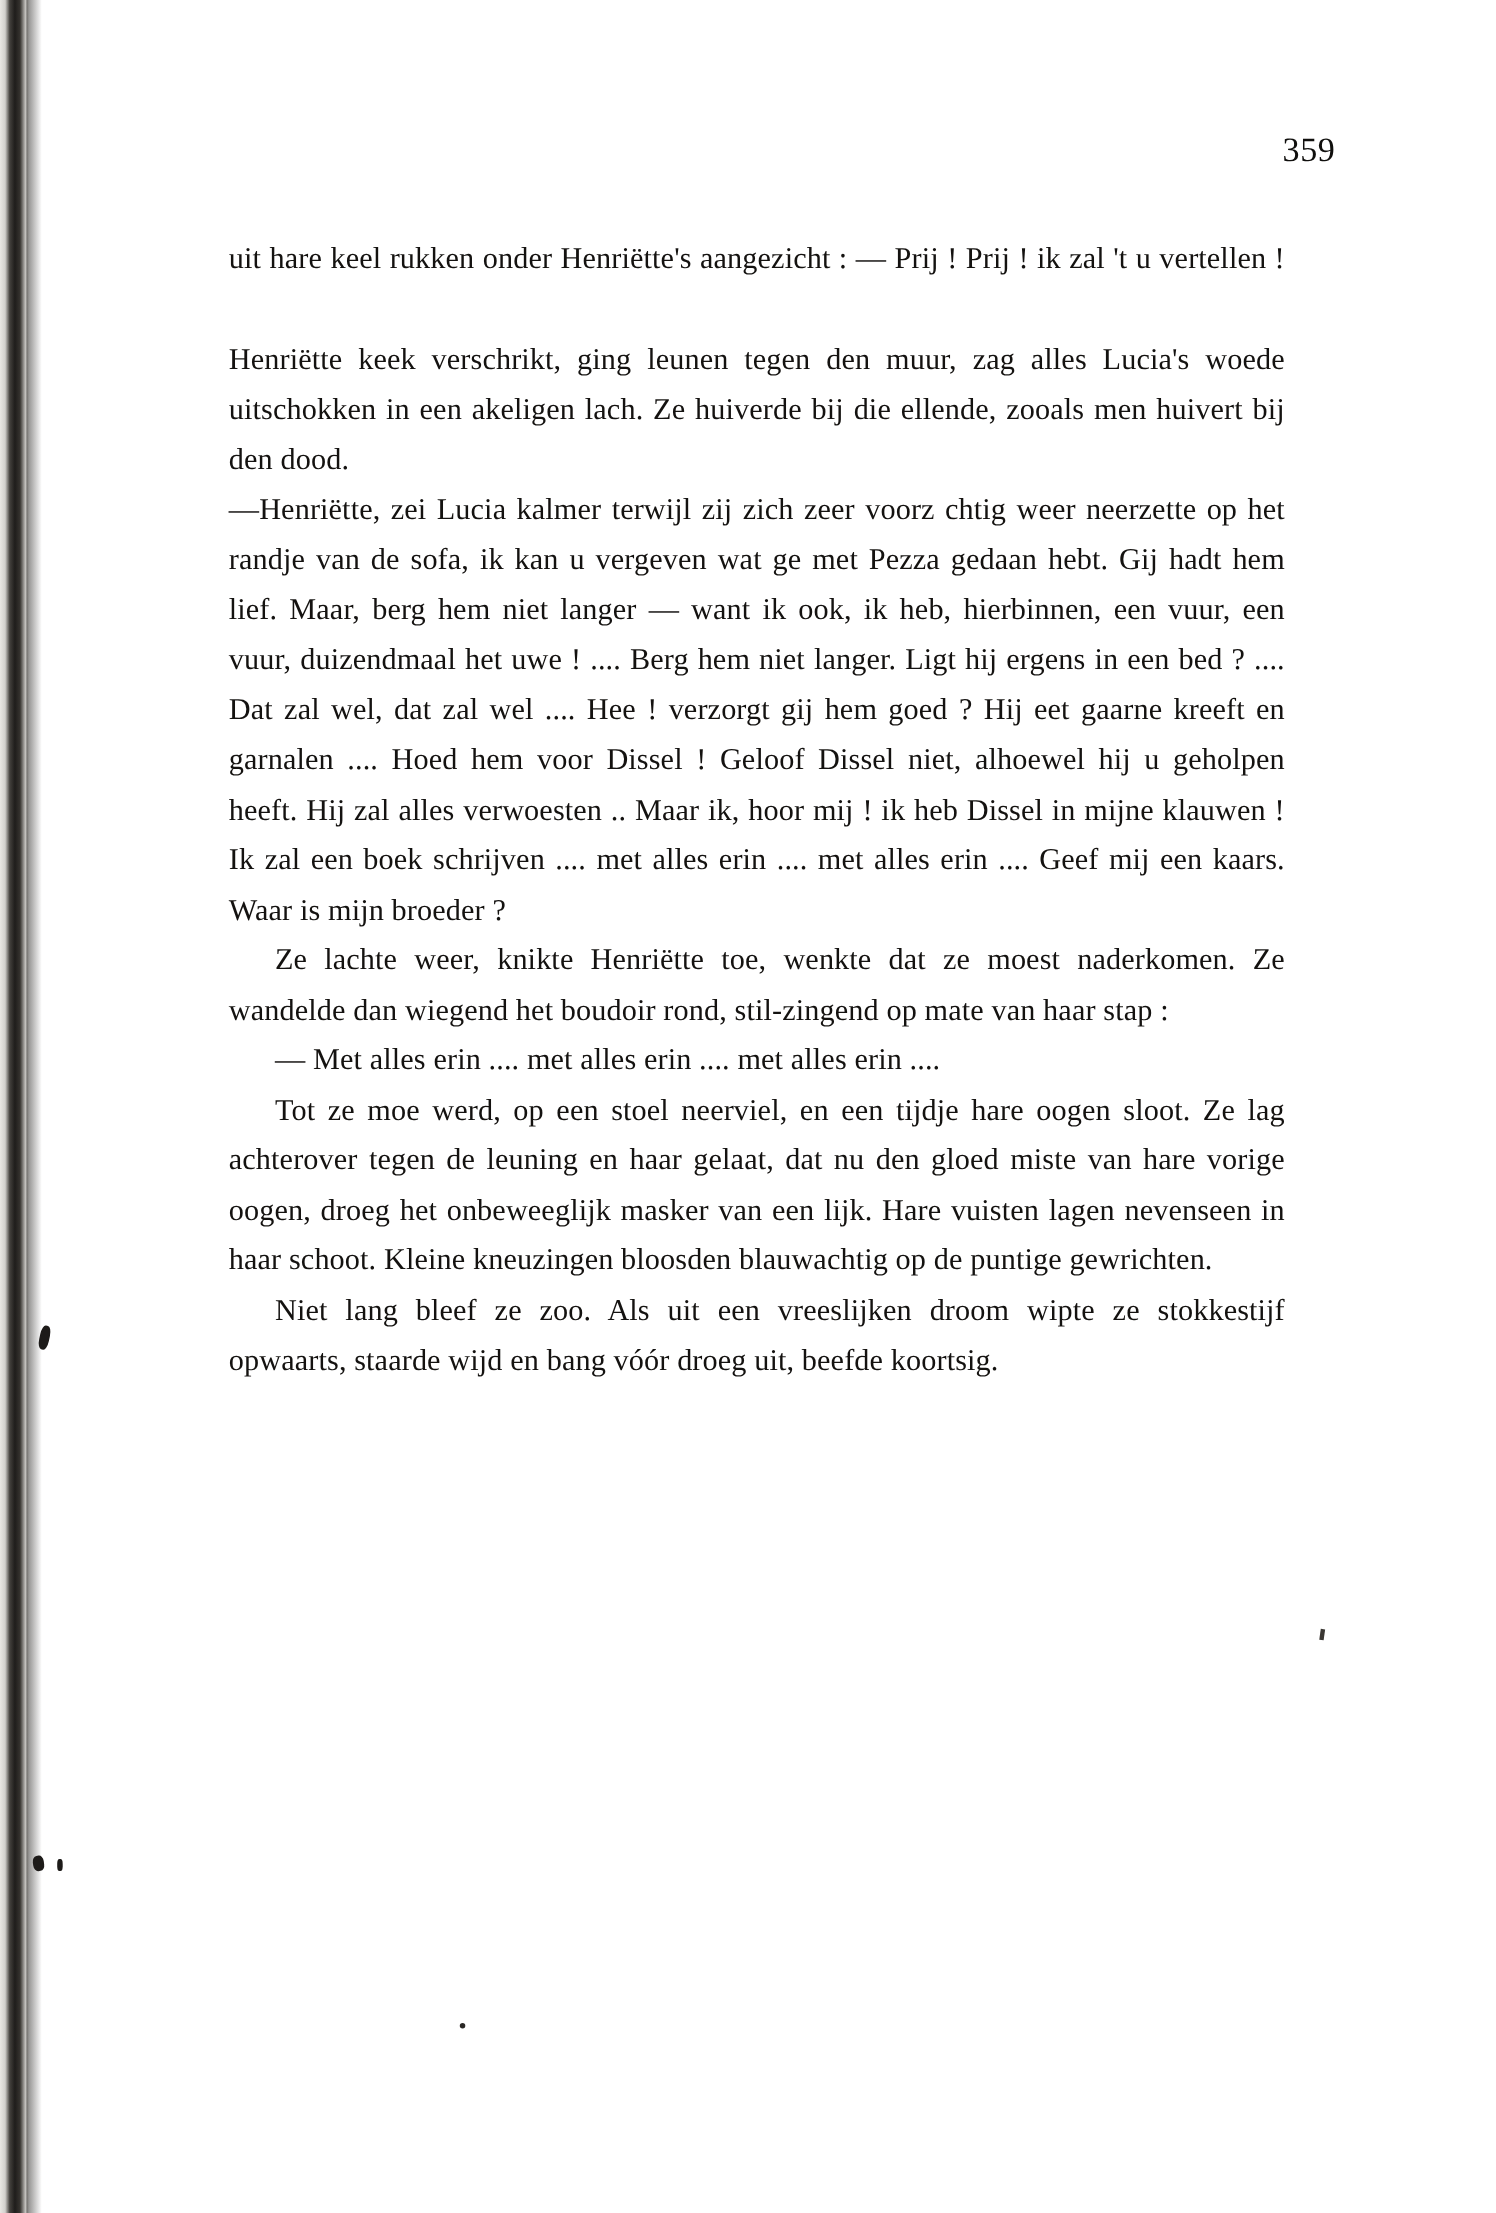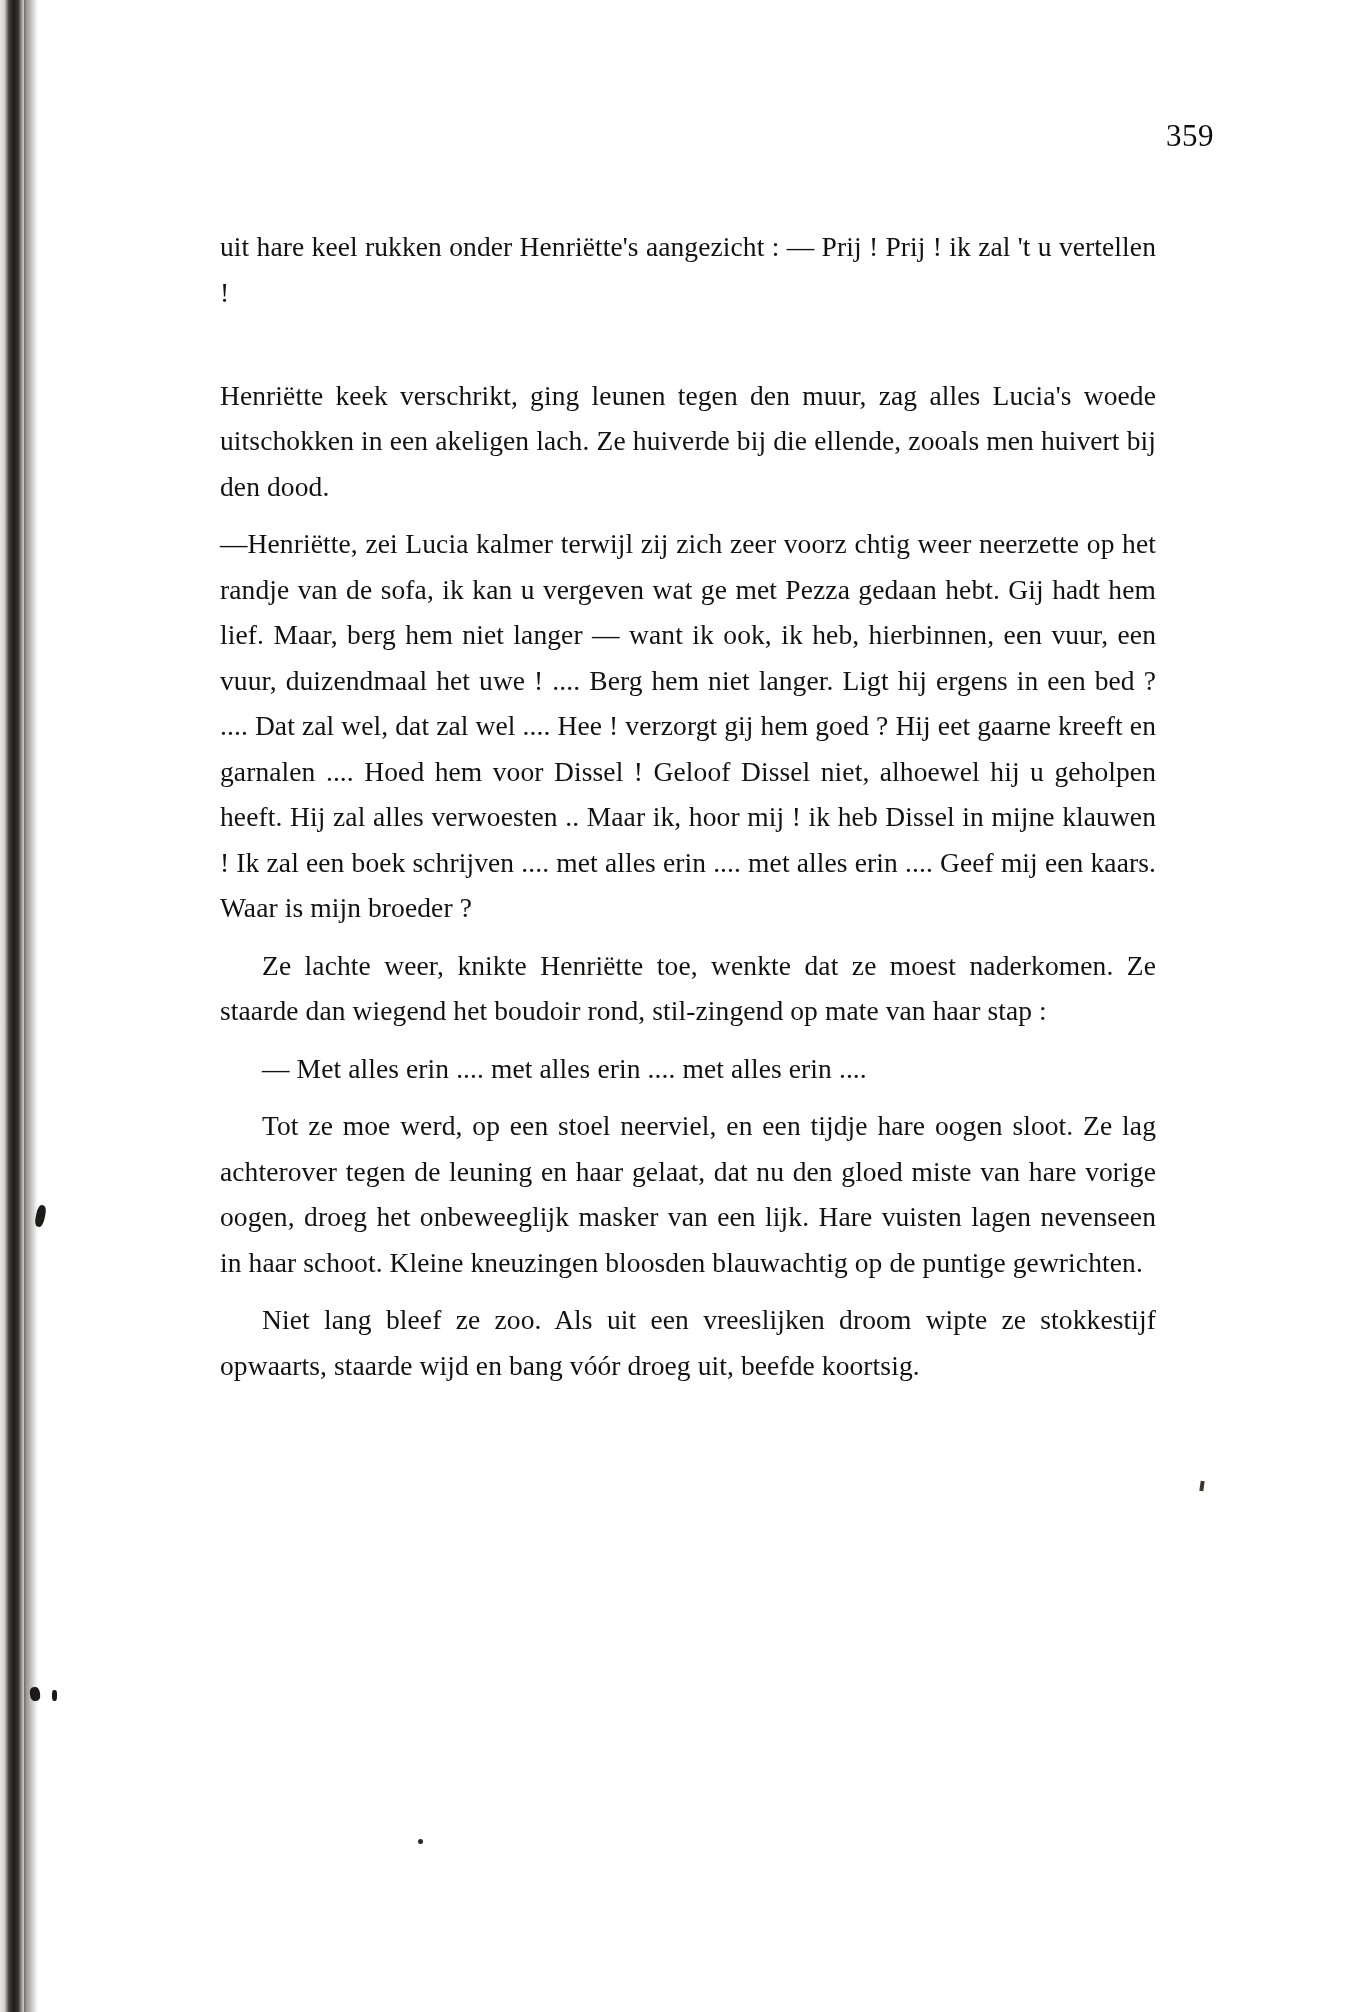--- a/index.html
+++ b/index.html
@@ -68,21 +68,21 @@
 
   .text-block {
     position: absolute;
     left: 208px;
     top: 212px;
     width: 960px;
     color: #141210;
   }
 
   p.para {
-    margin: 12px;
+    margin: 0;
     font-size: 27.5px;
     line-height: 45.5px;
     text-align: justify;
     text-justify: inter-word;
     color: #141210;
     letter-spacing: 0.1px;
   }
   p.para.indent {
     text-indent: 42px;
   }
@@ -130,21 +130,21 @@
   <div class="page-number">359</div>
 
   <div class="text-block">
 
     <p class="para justify-all">uit hare keel rukken onder Henriëtte's aangezicht : — Prij ! Prij ! ik zal 't u vertellen !</p>
 
     <p class="para">Henriëtte keek verschrikt, ging leunen tegen den muur, zag alles Lucia's woede uitschokken in een akeligen lach. Ze huiverde bij die ellende, zooals men huivert bij den dood.</p>
 
     <p class="para">—Henriëtte, zei Lucia kalmer terwijl zij zich zeer voorz chtig weer neerzette op het randje van de sofa, ik kan u vergeven wat ge met Pezza gedaan hebt. Gij hadt hem lief. Maar, berg hem niet langer — want ik ook, ik heb, hierbinnen, een vuur, een vuur, duizendmaal het uwe ! .... Berg hem niet langer. Ligt hij ergens in een bed ? .... Dat zal wel, dat zal wel .... Hee ! verzorgt gij hem goed ? Hij eet gaarne kreeft en garnalen .... Hoed hem voor Dissel ! Geloof Dissel niet, alhoewel hij u geholpen heeft. Hij zal alles verwoesten .. Maar ik, hoor mij ! ik heb Dissel in mijne klauwen ! Ik zal een boek schrijven .... met alles erin .... met alles erin .... Geef mij een kaars. Waar is mijn broeder ?</p>
 
-    <p class="para indent">Ze lachte weer, knikte Henriëtte toe, wenkte dat ze moest naderkomen. Ze staarde dan wiegend het boudoir rond, stil-zingend op mate van haar stap :</p>
+    <p class="para indent">Ze lachte weer, knikte Henriëtte toe, wenkte dat ze moest naderkomen. Ze wandelde dan wiegend het boudoir rond, stil-zingend op mate van haar stap :</p>
 
     <p class="para indent">— Met alles erin .... met alles erin .... met alles erin ....</p>
 
     <p class="para indent">Tot ze moe werd, op een stoel neerviel, en een tijdje hare oogen sloot. Ze lag achterover tegen de leuning en haar gelaat, dat nu den gloed miste van hare vorige oogen, droeg het onbeweeglijk masker van een lijk. Hare vuisten lagen nevenseen in haar schoot. Kleine kneuzingen bloosden blauwachtig op de puntige gewrichten.</p>
 
     <p class="para indent">Niet lang bleef ze zoo. Als uit een vreeslijken droom wipte ze stokkestijf opwaarts, staarde wijd en bang vóór droeg uit, beefde koortsig.</p>
 
   </div>
 
   <div class="dot"></div>

